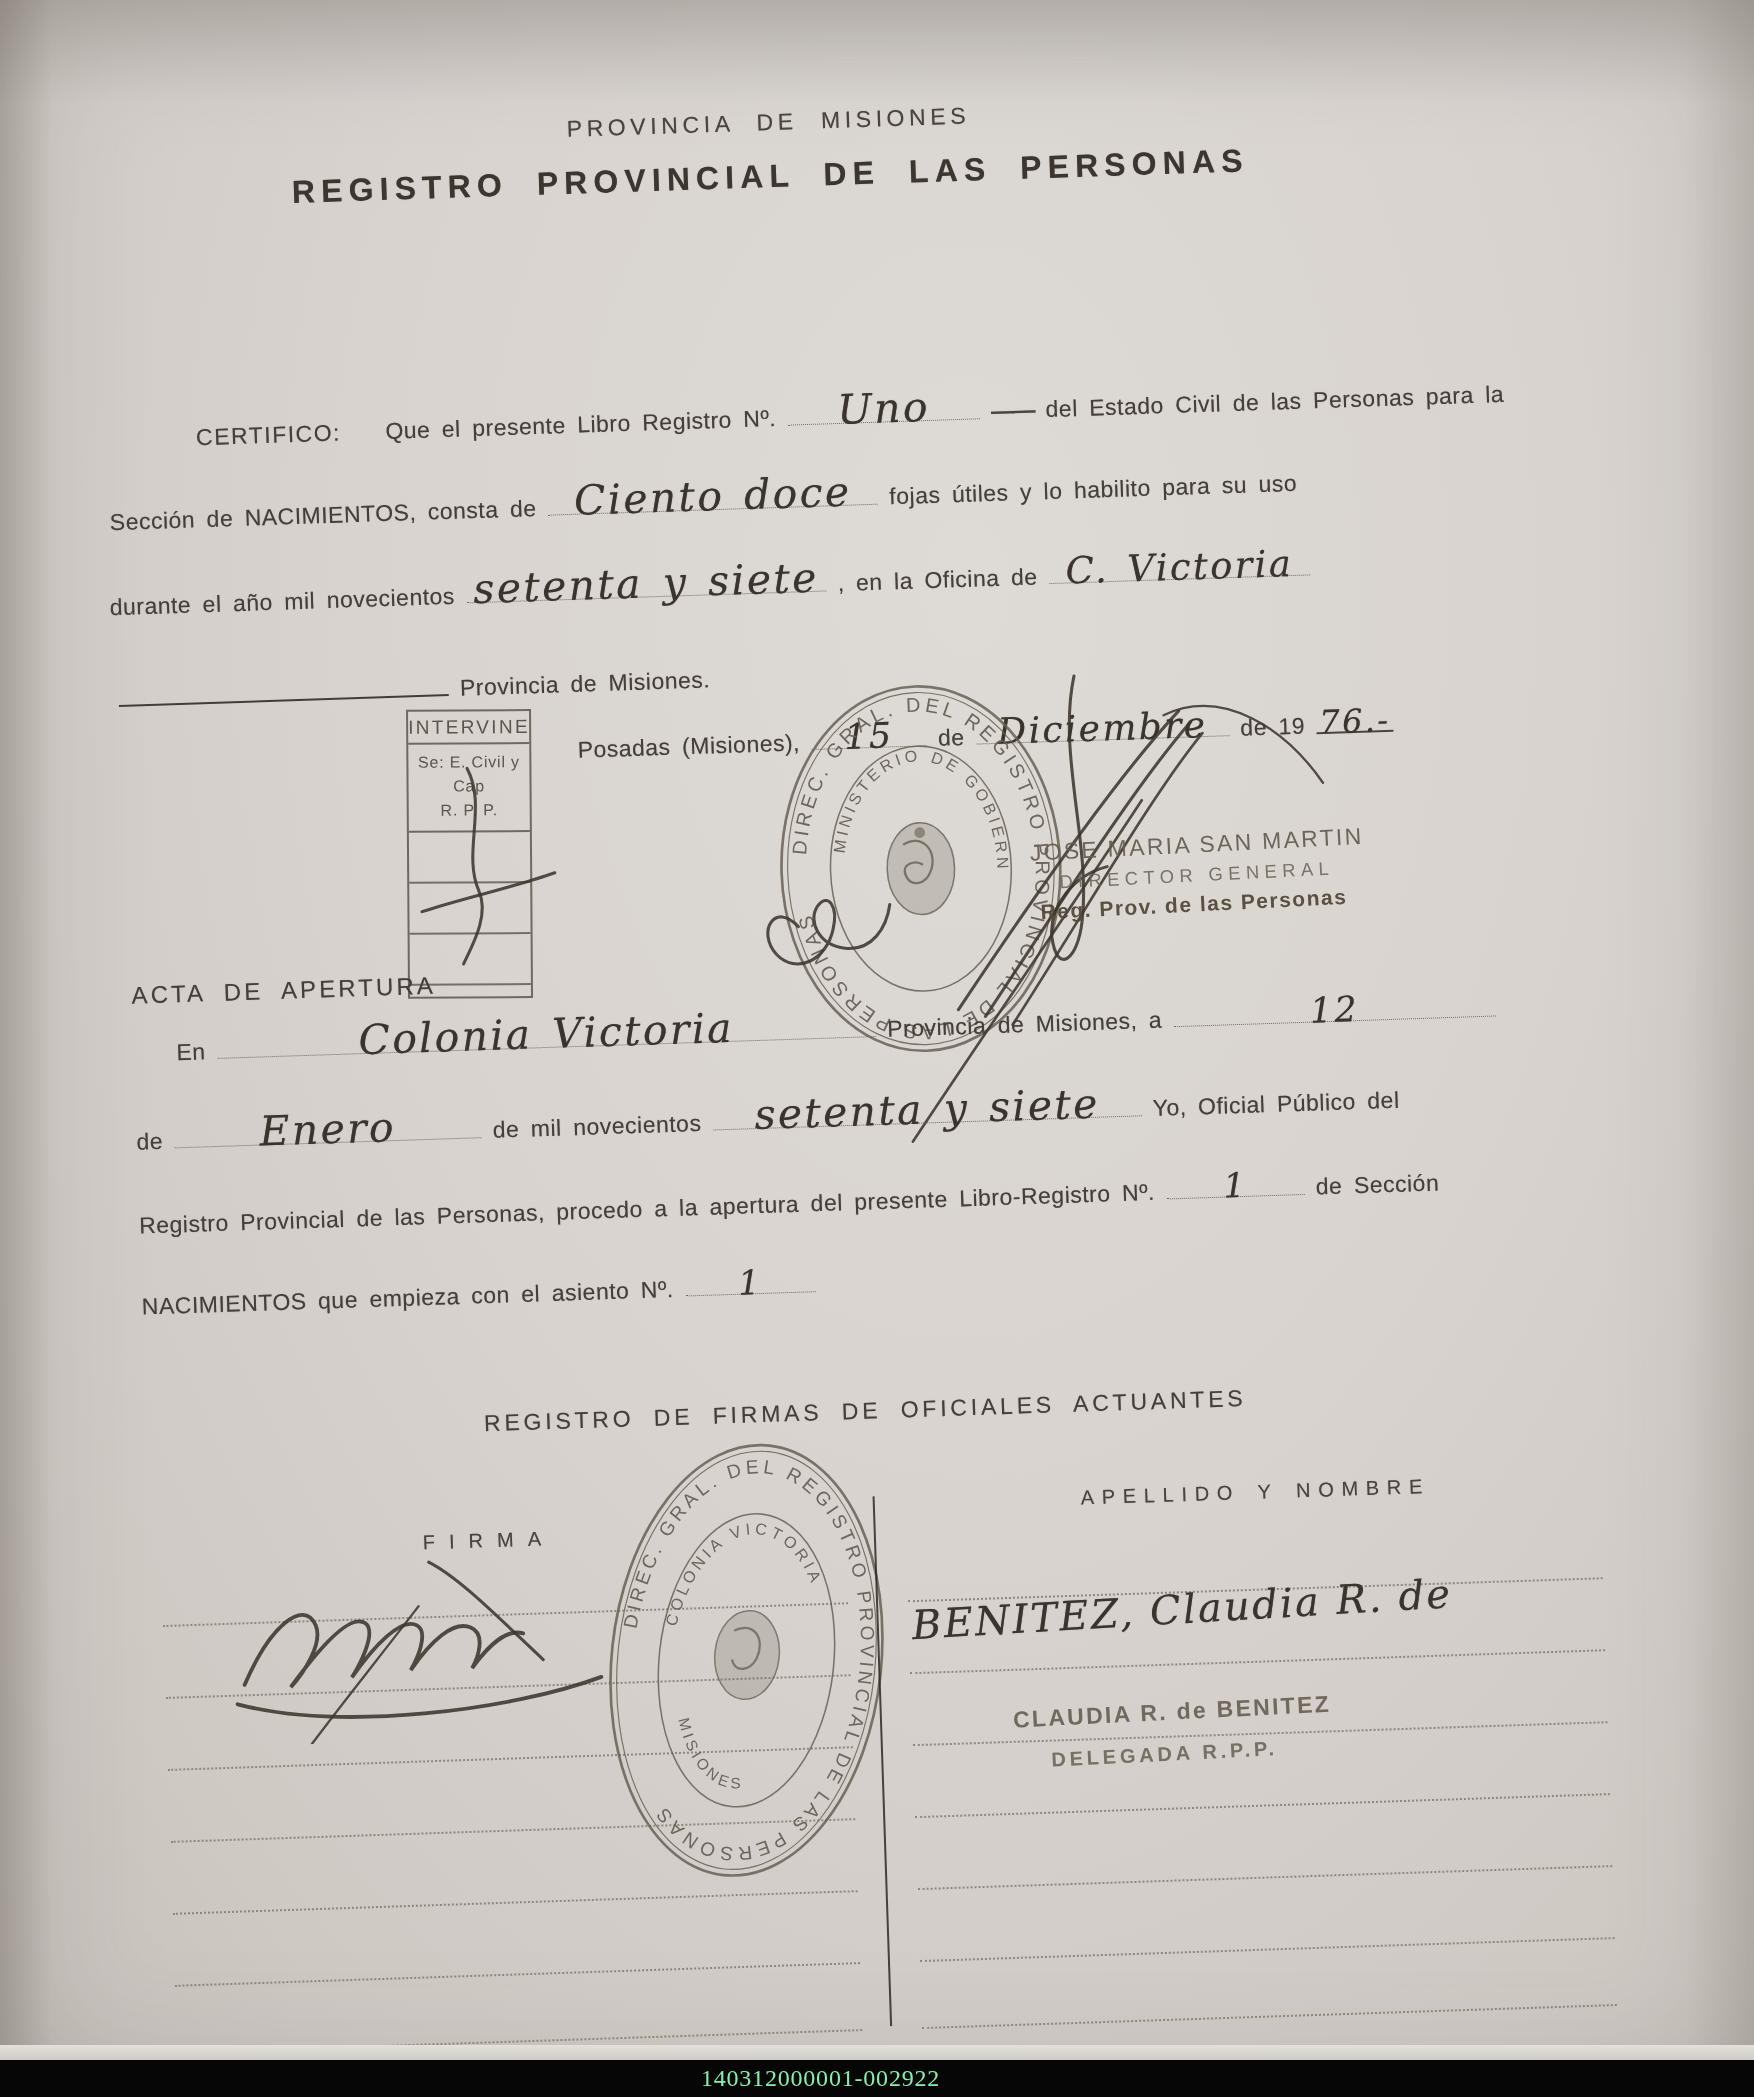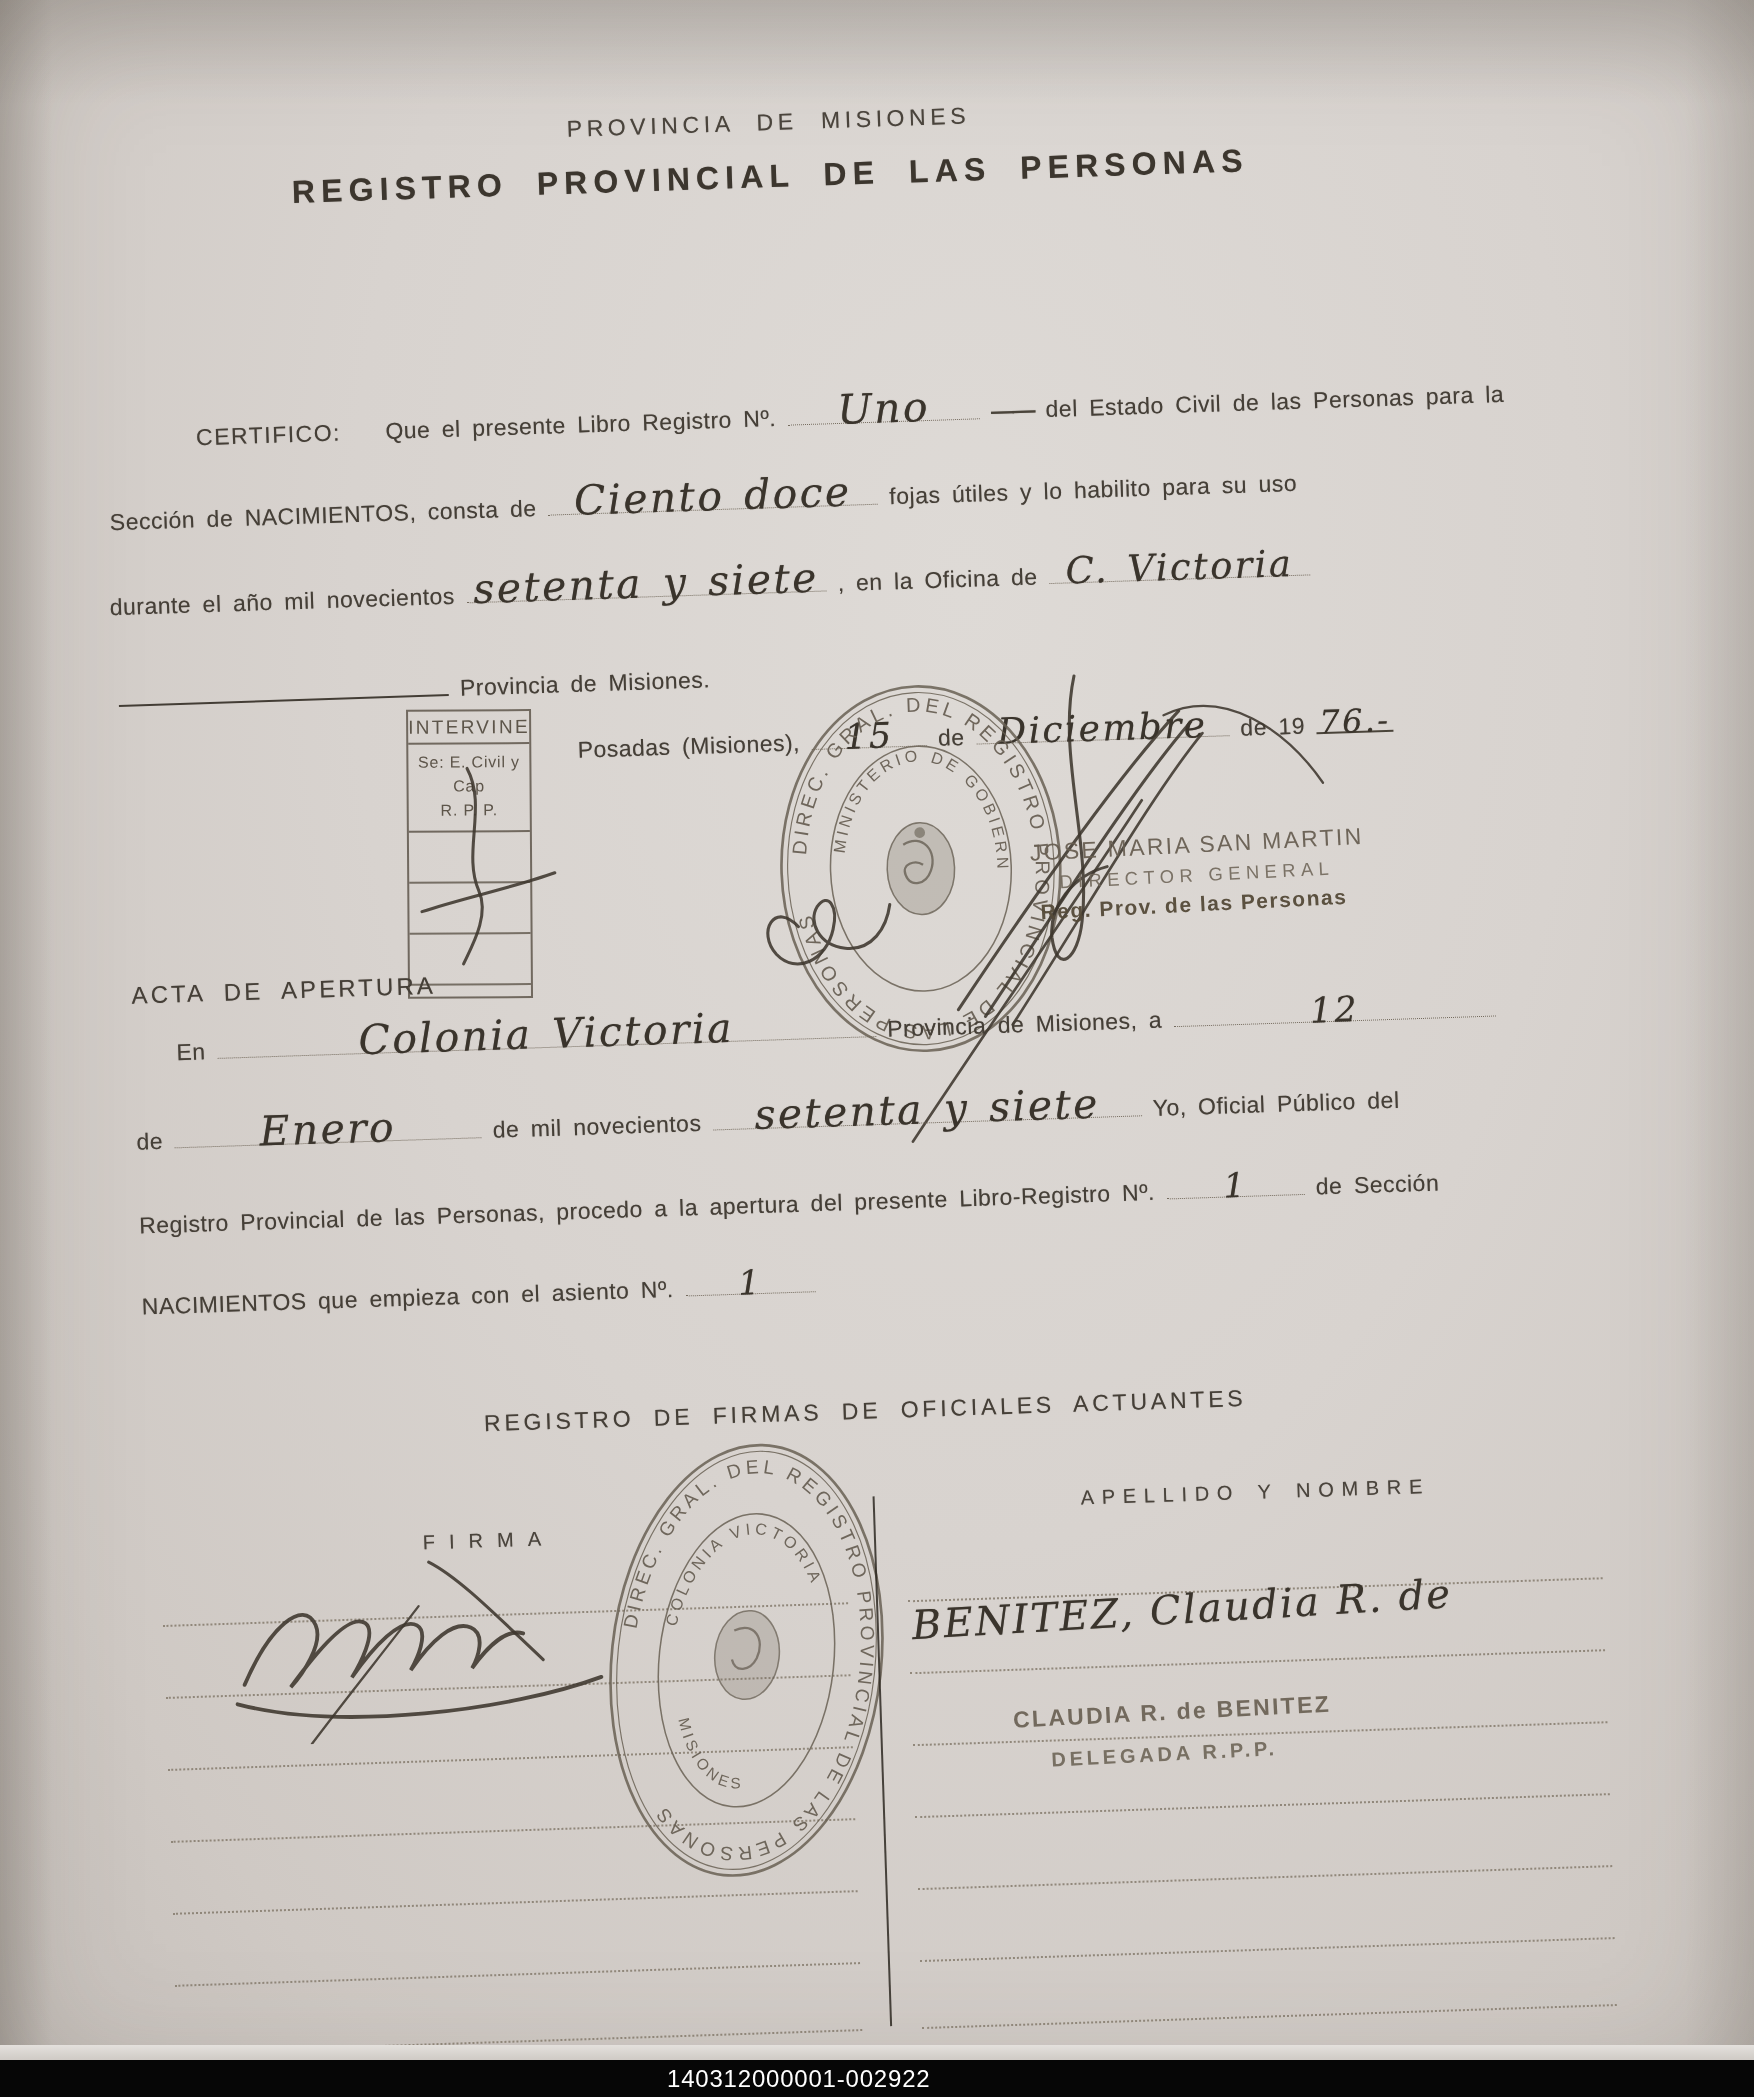--- a/index.html
+++ b/index.html
@@ -59,22 +59,22 @@
 
   .stampname{position:absolute;left:989px;top:1708px;font-size:23px;font-weight:bold;
              letter-spacing:2.3px;color:rgba(96,87,73,.85);transform:rotate(-1deg);}
   .stamprole{position:absolute;left:1026px;top:1752px;font-size:20px;font-weight:bold;
              letter-spacing:3.8px;color:rgba(96,87,73,.8);transform:rotate(-1deg);}
   .benitez{position:absolute;left:891px;top:1596px;font-size:40px;transform:rotate(-1.5deg);}
 
   .edge-strip{position:absolute;left:0;right:0;top:2045px;height:15.3px;
               background:linear-gradient(180deg,#e4e1dd,#cfcac5);}
   .barcode-bar{position:absolute;left:0;right:0;bottom:0;height:37px;background:#060606;}
-  .barcode-text{position:absolute;left:667px;width:307px;top:4.6px;
-                font-family:Liberation Sans, sans-serif;font-size:24px;color:#ffffff;letter-spacing:0.8px;}
+  .barcode-text{position:absolute;left:667px;width:307px;text-align:center;top:4.6px;
+                font-family:Liberation Serif, serif;font-size:24px;color:#86efac;letter-spacing:0.8px;}
 </style>
 </head>
 <body>
 
 <div class="scan">
   <div class="paper"></div>
 
   <div class="sheet">
 
     <div class="line center province">PROVINCIA DE MISIONES</div>

